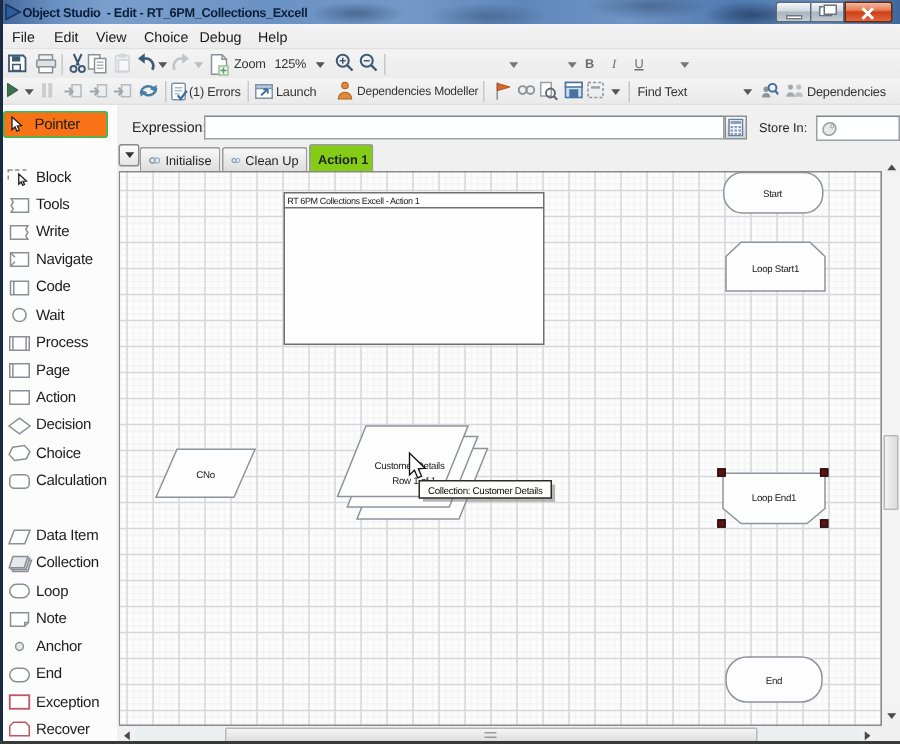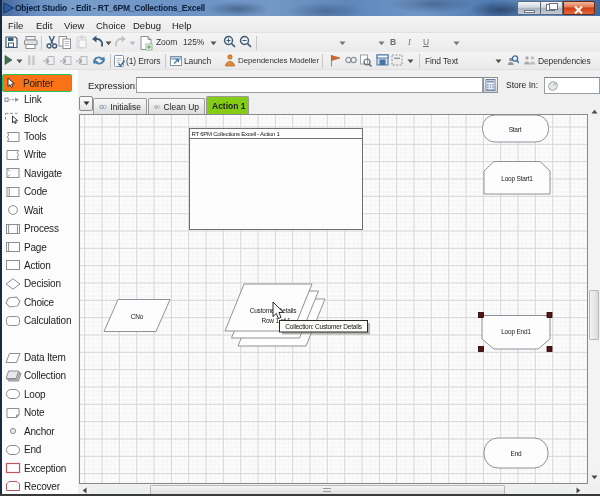--- a/index.html
+++ b/index.html
@@ -238,28 +238,20 @@
       </svg>
 <span class="tbtxt" style="left:538px">Dependencies</span>
  </div>
  <div id="main">
   <div id="toolbox">
 <div class="trow" style="border:1px solid #22c55e;background:#f97316;border-radius:2px;left:2px;width:70px;top:4.4px">
           <svg width="18" height="12" viewBox="0 0 18 12" style="flex:0 0 18px">
             <path d="M5 1 L5 9.5 L7 7.6 L8.3 10.4 L9.8 9.7 L8.6 7 L11.3 6.7 Z" fill="#fff" stroke="#222" stroke-width="0.9"></path>
           </svg>
           <span>Pointer</span>
-        </div>
-<div class="trow" style="top:20.6px">
-          <svg width="18" height="12" viewBox="0 0 18 12" style="flex:0 0 18px">
-            <rect x="1" y="4" width="3" height="3.4" fill="none" stroke="#8a8f96"></rect>
-            <path d="M4.6 5.7 h6" stroke="#8a8f96" stroke-dasharray="2 1.4" fill="none"></path>
-            <path d="M11 3.6 L15 5.7 L11 7.8 Z" fill="#8a8f96"></path>
-          </svg>
-          <span>Link</span>
         </div>
 <div class="trow" style="top:39.0px">
           <svg width="18" height="12" viewBox="0 0 18 12" style="flex:0 0 18px">
             <path d="M1.5 3 v-1.7 h3" fill="none" stroke="#8a8f96"></path>
             <path d="M6 1.3 h3 M11 1.3 h2.6 M1.5 5 v2.6" fill="none" stroke="#8a8f96"></path>
             <path d="M8.5 4 L8.5 10.8 L10.1 9.3 L11.1 11.5 L12.3 11 L11.4 8.9 L13.6 8.7 Z" fill="#fff" stroke="#222" stroke-width="0.9"></path>
           </svg>
           <span>Block</span>
         </div>
 <div class="trow" style="top:57.5px">

